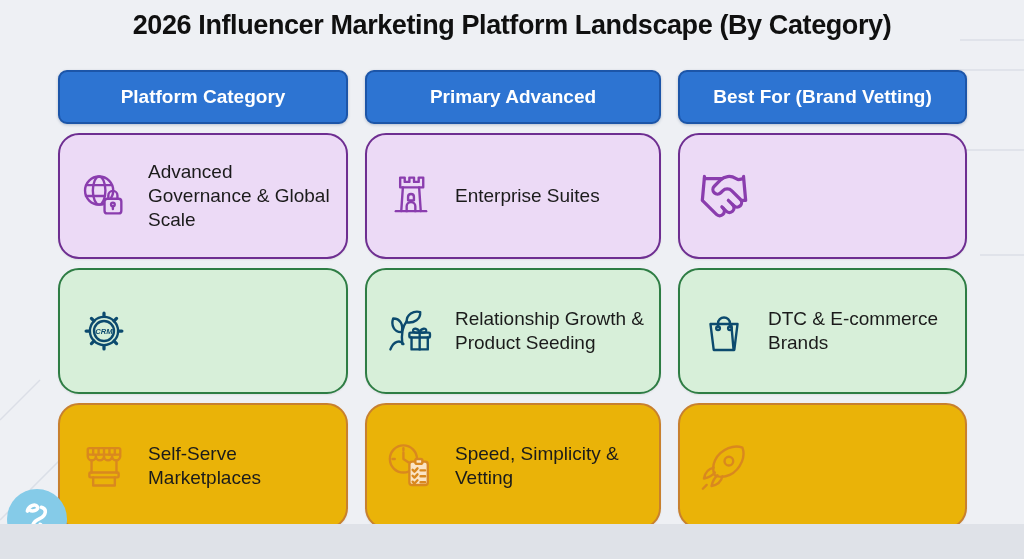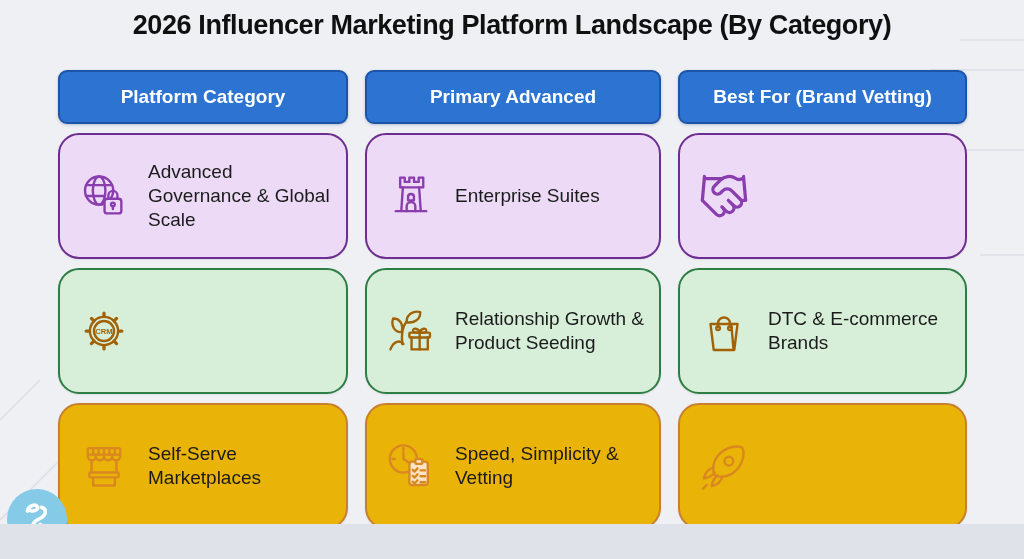--- a/index.html
+++ b/index.html
@@ -33,21 +33,21 @@
   }
   .cell .icon{width:52px;height:52px;flex:0 0 52px;}
   .cell .icon svg{display:block;width:100%;height:100%;fill:none;stroke:currentColor;
     stroke-width:2.2;stroke-linecap:round;stroke-linejoin:round;}
   .cell .icon svg.thin{stroke-width:1.5;}
   .cell-text{font-size:19px;line-height:1.28;color:#1b1b1b;font-weight:500;}
   .purple{background:#ecdaf6;border-color:#6e2e91;}
   .purple .icon{color:#8a3dae;}
   .purple .fill-bg{fill:#ecdaf6;}
   .green{background:#d7efd9;border-color:#2e7d44;}
-  .green .icon{color:#a16207;}
+  .green .icon{color:#0c4a6e;font-style:italic;}
   .orange{background:#eab308;border-color:#c8802e;}
   .orange .icon{color:#d9881f;}
   .orange .fill-bg{fill:#fbe4c5;}
   .logo{
     position:absolute;left:7px;top:489px;width:60px;height:60px;border-radius:50%;
     background:#85cbe8;display:flex;align-items:center;justify-content:center;z-index:2;
   }
   .logo svg{width:42px;height:42px;fill:none;stroke:#ffffff;stroke-width:4;
     stroke-linecap:round;stroke-linejoin:round;}
 </style>

